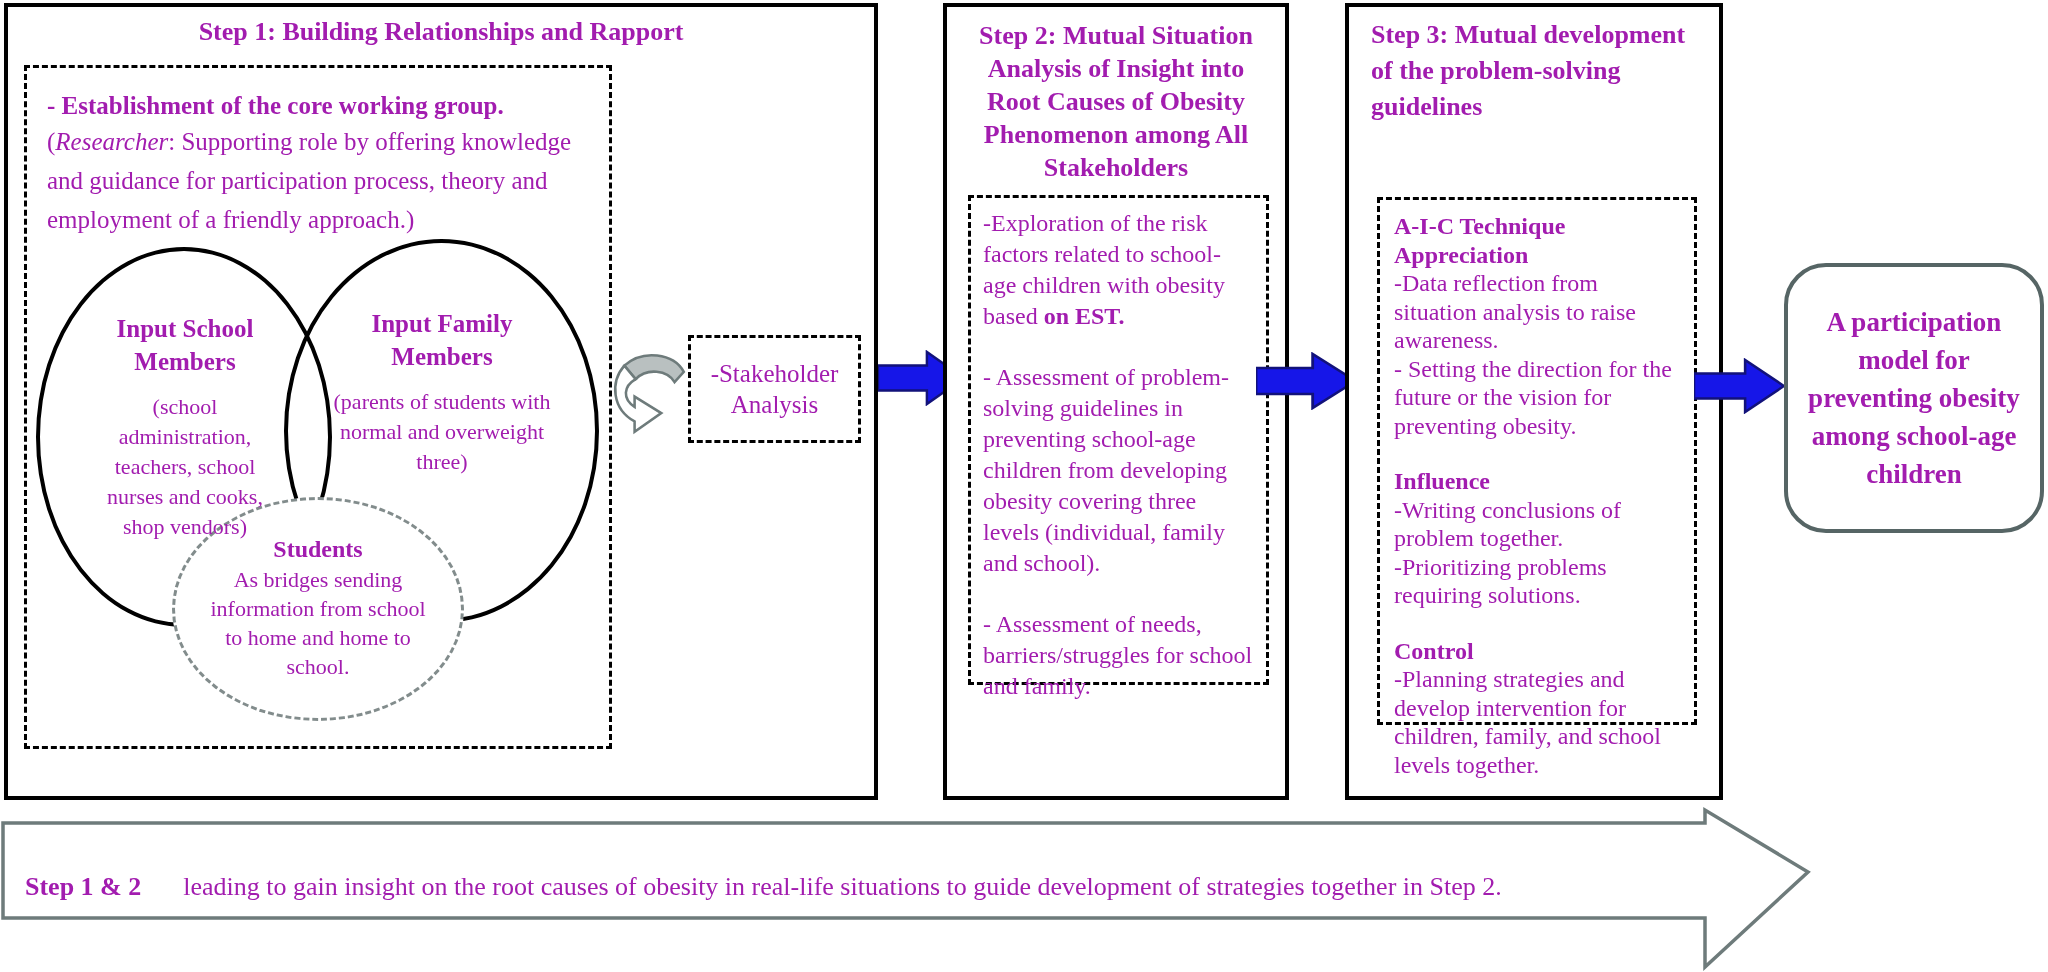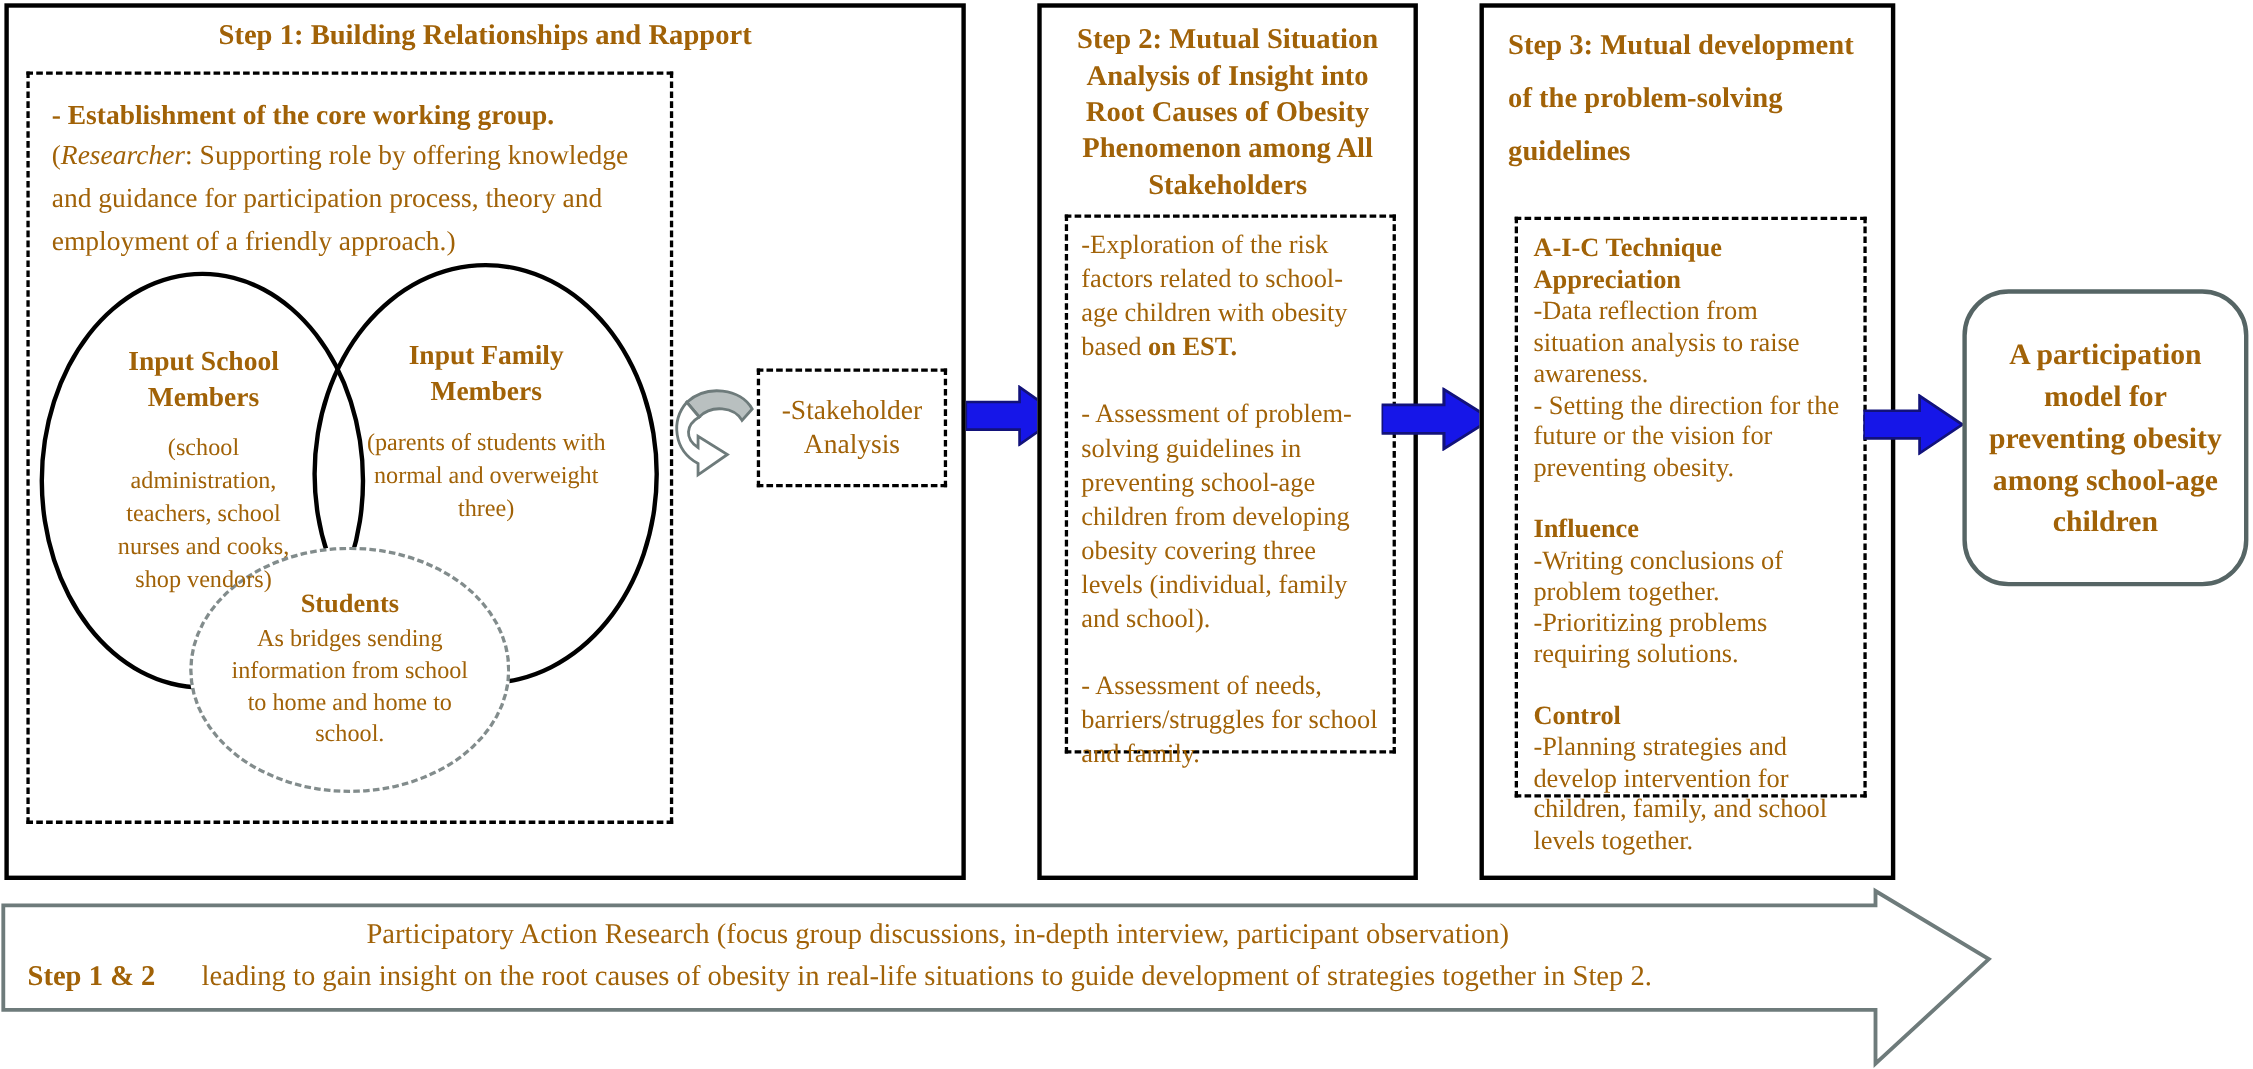--- a/index.html
+++ b/index.html
@@ -1,18 +1,18 @@
 <!DOCTYPE html>
 <html><head>
 <meta charset="utf-8">
 <style>
   html,body{margin:0;padding:0;background:#ffffff;}
   .canvas{
     position:relative;width:2048px;height:972px;background:#ffffff;overflow:hidden;
-    font-family:"Liberation Serif","DejaVu Serif",serif;color:#a16207;
+    font-family:"Liberation Serif","DejaVu Serif",serif;color:#a21caf;
   }
   .abs{position:absolute;}
   .panel{position:absolute;background:#fff;border:4px solid #000;box-sizing:border-box;}
   .dashedbox{position:absolute;background:#fff;border:3px dashed #000;box-sizing:border-box;}
   .panel-title{font-weight:bold;font-size:26px;line-height:33px;}
   .center{text-align:center;}
   .circle{position:absolute;border:4px solid #000;border-radius:50%;box-sizing:border-box;background:transparent;z-index:1;}
   .students-ellipse{position:absolute;border:3px dashed #828c8c;border-radius:50%;box-sizing:border-box;background:#fff;z-index:2;}
   .venn-text{position:absolute;z-index:3;text-align:center;}
   .venn-head{font-weight:bold;font-size:25px;line-height:33px;}
@@ -84,21 +84,21 @@
     </div>
   </section>
 
   <div class="abs" style="left:1256px;top:352px;width:102px;height:58px;">
     <svg width="102" height="58" viewBox="0 0 90 58" preserveAspectRatio="none">
       <polygon points="0,16 50,16 50,2 88,29 50,56 50,42 0,42" fill="#1616e8" stroke="#12127a" stroke-width="2.5"></polygon>
     </svg>
   </div>
 
   <section class="panel" style="left:1345px;top:3px;width:378px;height:797px;">
-    <div class="panel-title" style="padding:10px 30px 0 22px;line-height:48px;">Step 3: Mutual development of the problem-solving guidelines</div>
+    <div class="panel-title" style="padding:10px 30px 0 22px;line-height:36px;">Step 3: Mutual development of the problem-solving guidelines</div>
 
     <div class="dashedbox step3-body" style="left:28px;top:190px;width:320px;height:528px;padding:12px 10px 0 14px;">
       <div class="sec">
         <div class="bold">A-I-C Technique</div>
         <div class="bold">Appreciation</div>
         <div>-Data reflection from situation analysis to raise awareness.</div>
         <div>- Setting the direction for the future or the vision for preventing obesity.</div>
       </div>
       <div class="sec">
         <div class="bold">Influence</div>
@@ -120,16 +120,15 @@
 
   <div class="outcome" style="left:1784px;top:263px;width:260px;height:270px;">
     <div style="width:218px;">A participation model for preventing obesity among school-age children</div>
   </div>
 
   <div class="abs" style="left:0;top:805px;width:1820px;height:167px;">
     <svg width="1820" height="167" viewBox="0 0 1820 167" preserveAspectRatio="none">
       <polygon points="3,18 1705,18 1705,5 1808,67 1705,162 1705,113 3,113" fill="#ffffff" stroke="#6e7b7b" stroke-width="3.5"></polygon>
     </svg>
   </div>
-  <div class="bottom-line center" style="left:0;top:833px;width:1705px;">Participatory Action Research (focus group discussions, in-depth interview, participant observation)</div>
   <div class="bottom-line" style="left:25px;top:871px;width:1680px;"><span class="bold" style="margin-right:42px;">Step 1 &amp; 2</span><span>leading to gain insight on the root causes of obesity in real-life situations to guide development of strategies together in Step 2.</span></div>
 
 </div>
 
 </body></html>

